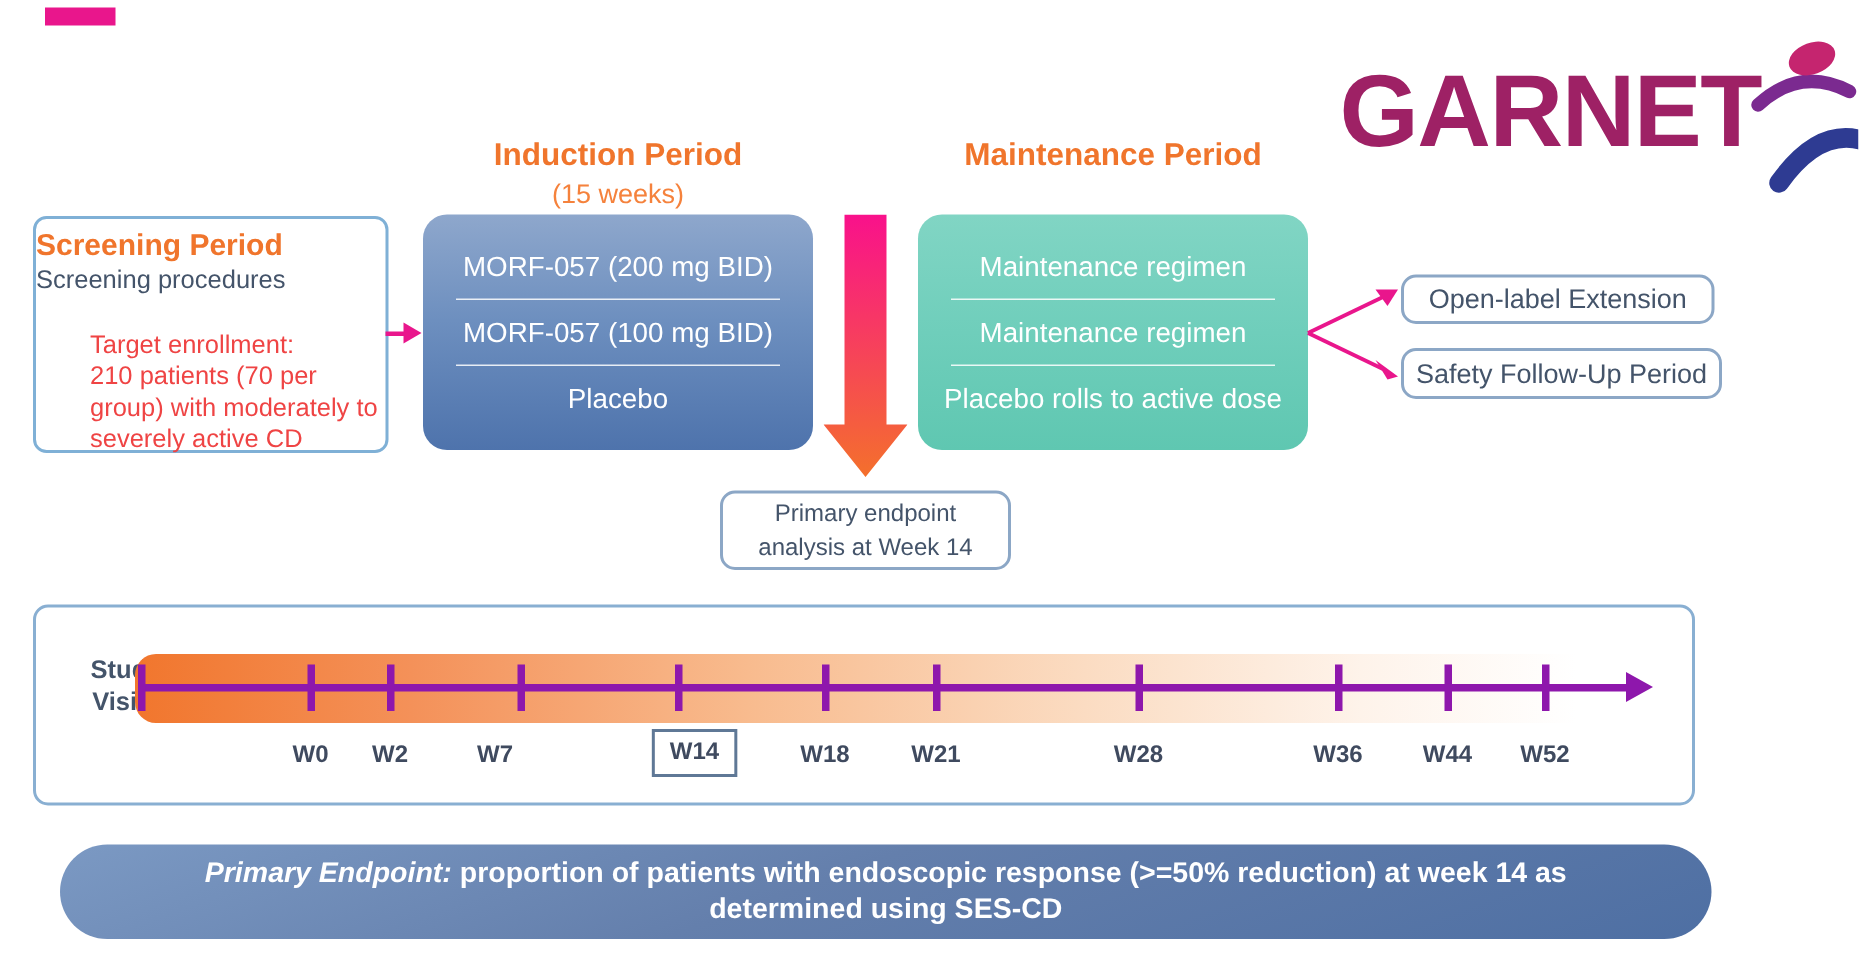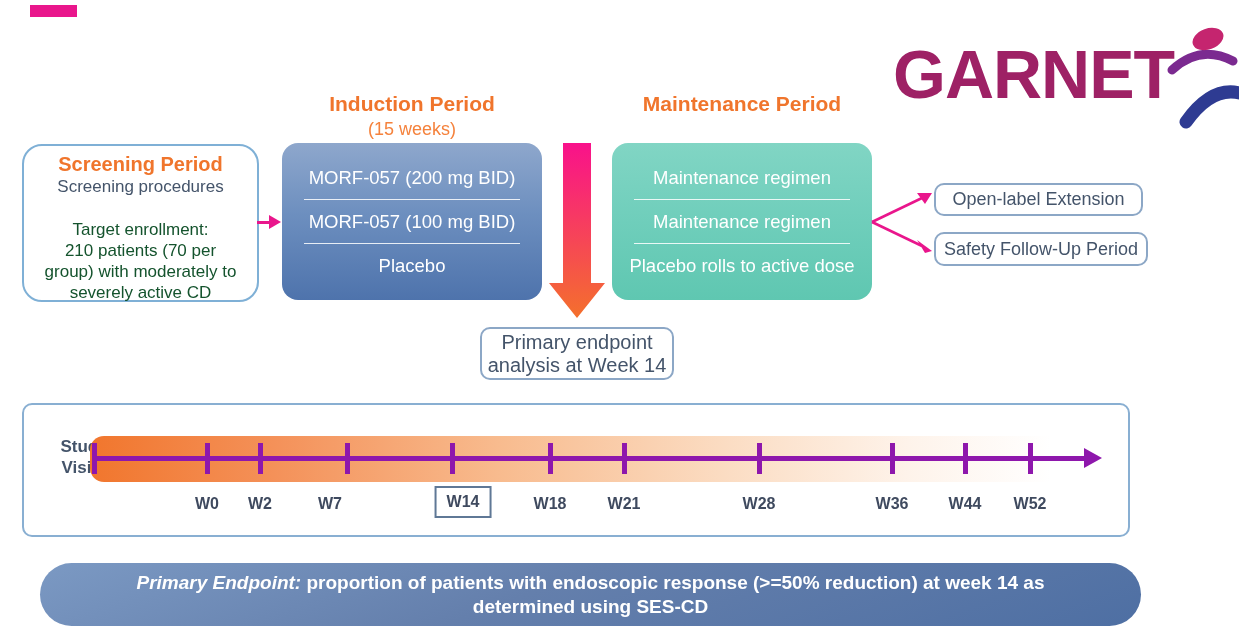--- a/index.html
+++ b/index.html
@@ -21,26 +21,26 @@
   
   .period-heading { position:absolute; width:260px; text-align:center; }
   .period-heading .ph-title { font-size:21px; font-weight:bold; color:#F0752C; }
   .period-heading .ph-sub { font-size:18px; color:#F5823C; margin-top:3px; }
   #induction-heading { left:282px; top:92px; }
   #maintenance-heading { left:612px; top:92px; }
 
   
   .screening-box {
     position:absolute; left:22px; top:144px; width:237px; height:158px;
-    border:2px solid #7FB0D6; border-radius:20px; text-align:center; padding-top:7px;
+    border:2px solid #7FB0D6; border-radius:9px; padding-top:7px;
     background:#fff;
   }
   .screening-box .sb-title { font-size:20px; font-weight:bold; color:#F0752C; }
   .screening-box .sb-line { font-size:17px; color:#44546A; line-height:21px; }
-  .screening-box .sb-enroll { margin-top:22px; font-size:17px; color:#14532d; line-height:21px; }
+  .screening-box .sb-enroll { margin-top:22px; font-size:17px; color:#ef4444; line-height:21px;margin-left:36px; }
 
   
   .connector-line { position:absolute; left:257px; top:221px; width:13px; height:3px; background:#E9168C; }
   .connector-head {
     position:absolute; left:269px; top:215px; width:0; height:0;
     border-left:12px solid #E9168C; border-top:7.5px solid transparent; border-bottom:7.5px solid transparent;
   }
 
   
   .arm-box {
@@ -63,21 +63,21 @@
     position:absolute; border:2px solid #8CA7C6; border-radius:10px; background:#fff;
     color:#44546A; font-size:18px; display:flex; align-items:center; justify-content:center;
   }
   #open-label-box { left:934px; top:183px; width:209px; height:33px; }
   #safety-box { left:934px; top:232px; width:214px; height:34px; }
 
   
   .endpoint-callout {
     position:absolute; left:480px; top:327px; width:194px; height:53px;
     border:2px solid #8CA7C6; border-radius:10px; background:#fff;
-    color:#44546A; font-size:20px; line-height:23px; text-align:center;
+    color:#44546A; font-size:16px; line-height:23px; text-align:center;
     display:flex; flex-direction:column; justify-content:center;
   }
 
   
   .timeline-box {
     position:absolute; left:22px; top:403px; width:1108px; height:134px;
     border:2px solid #89AFD2; border-radius:10px; background:#fff;
   }
   .study-visits-label {
     position:absolute; left:28px; top:31px; width:64px; text-align:center;

